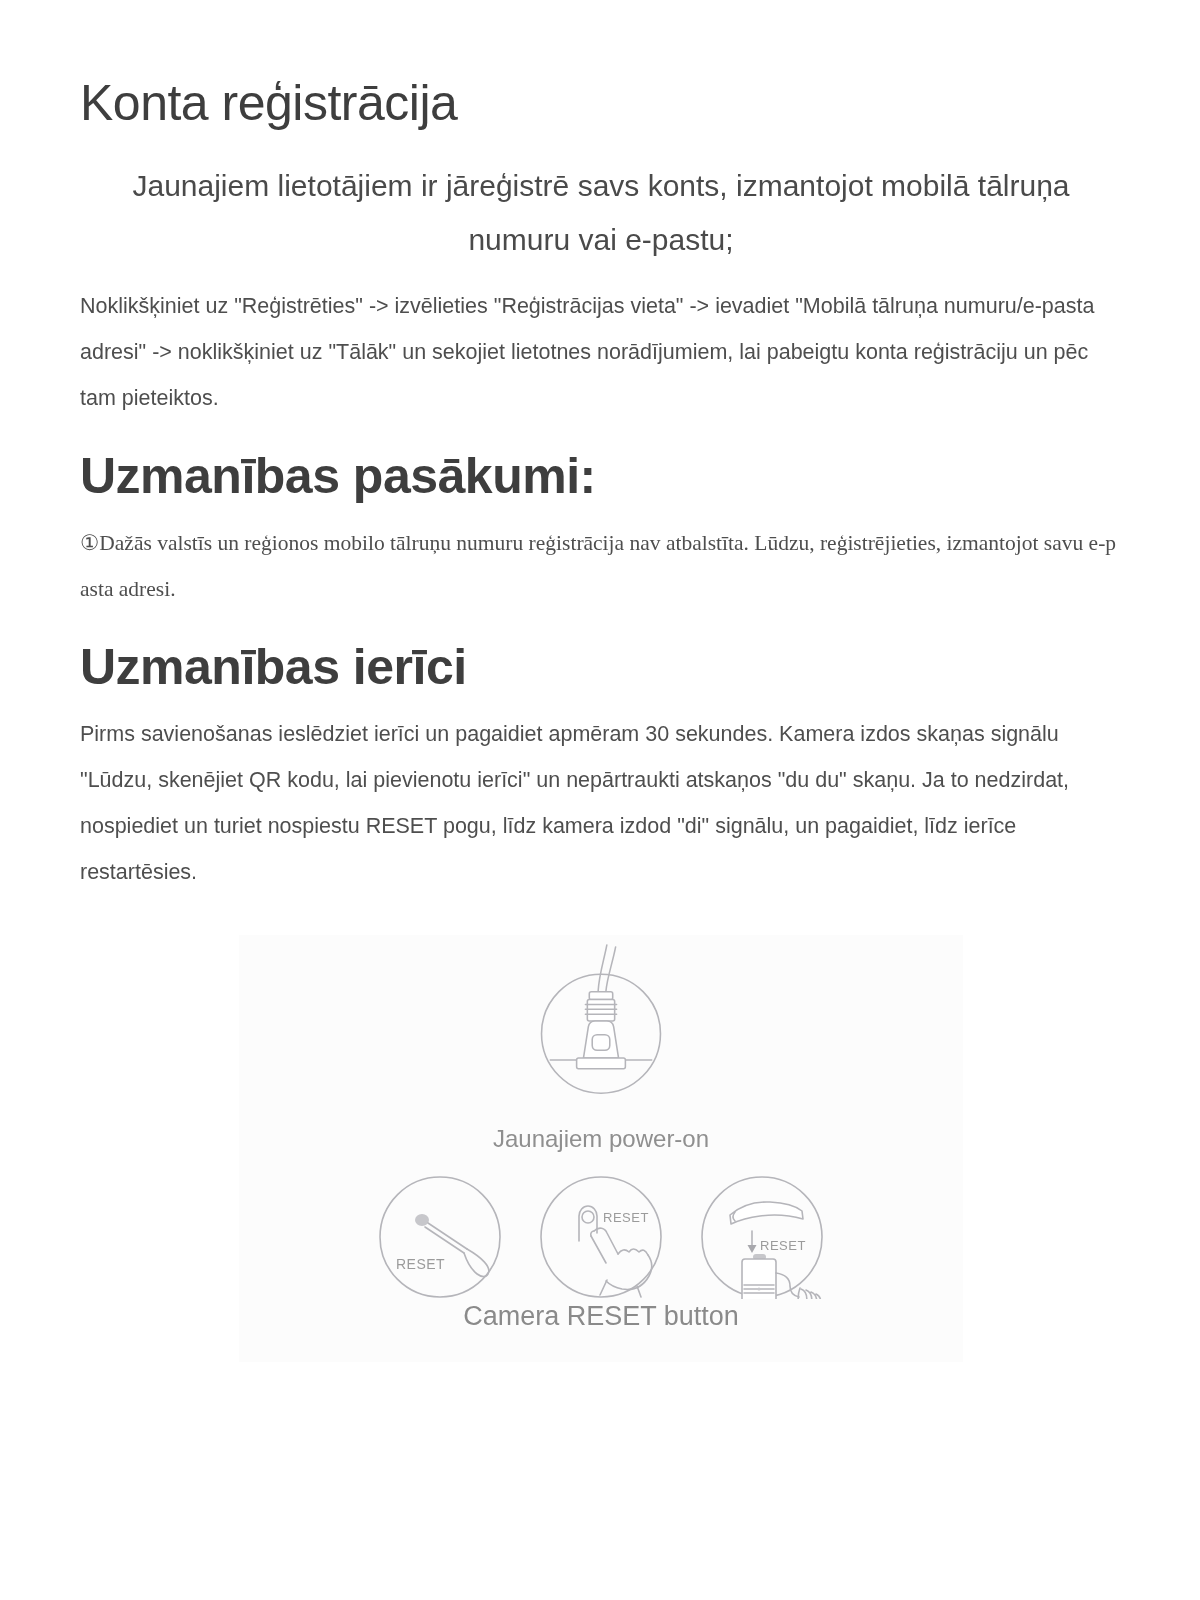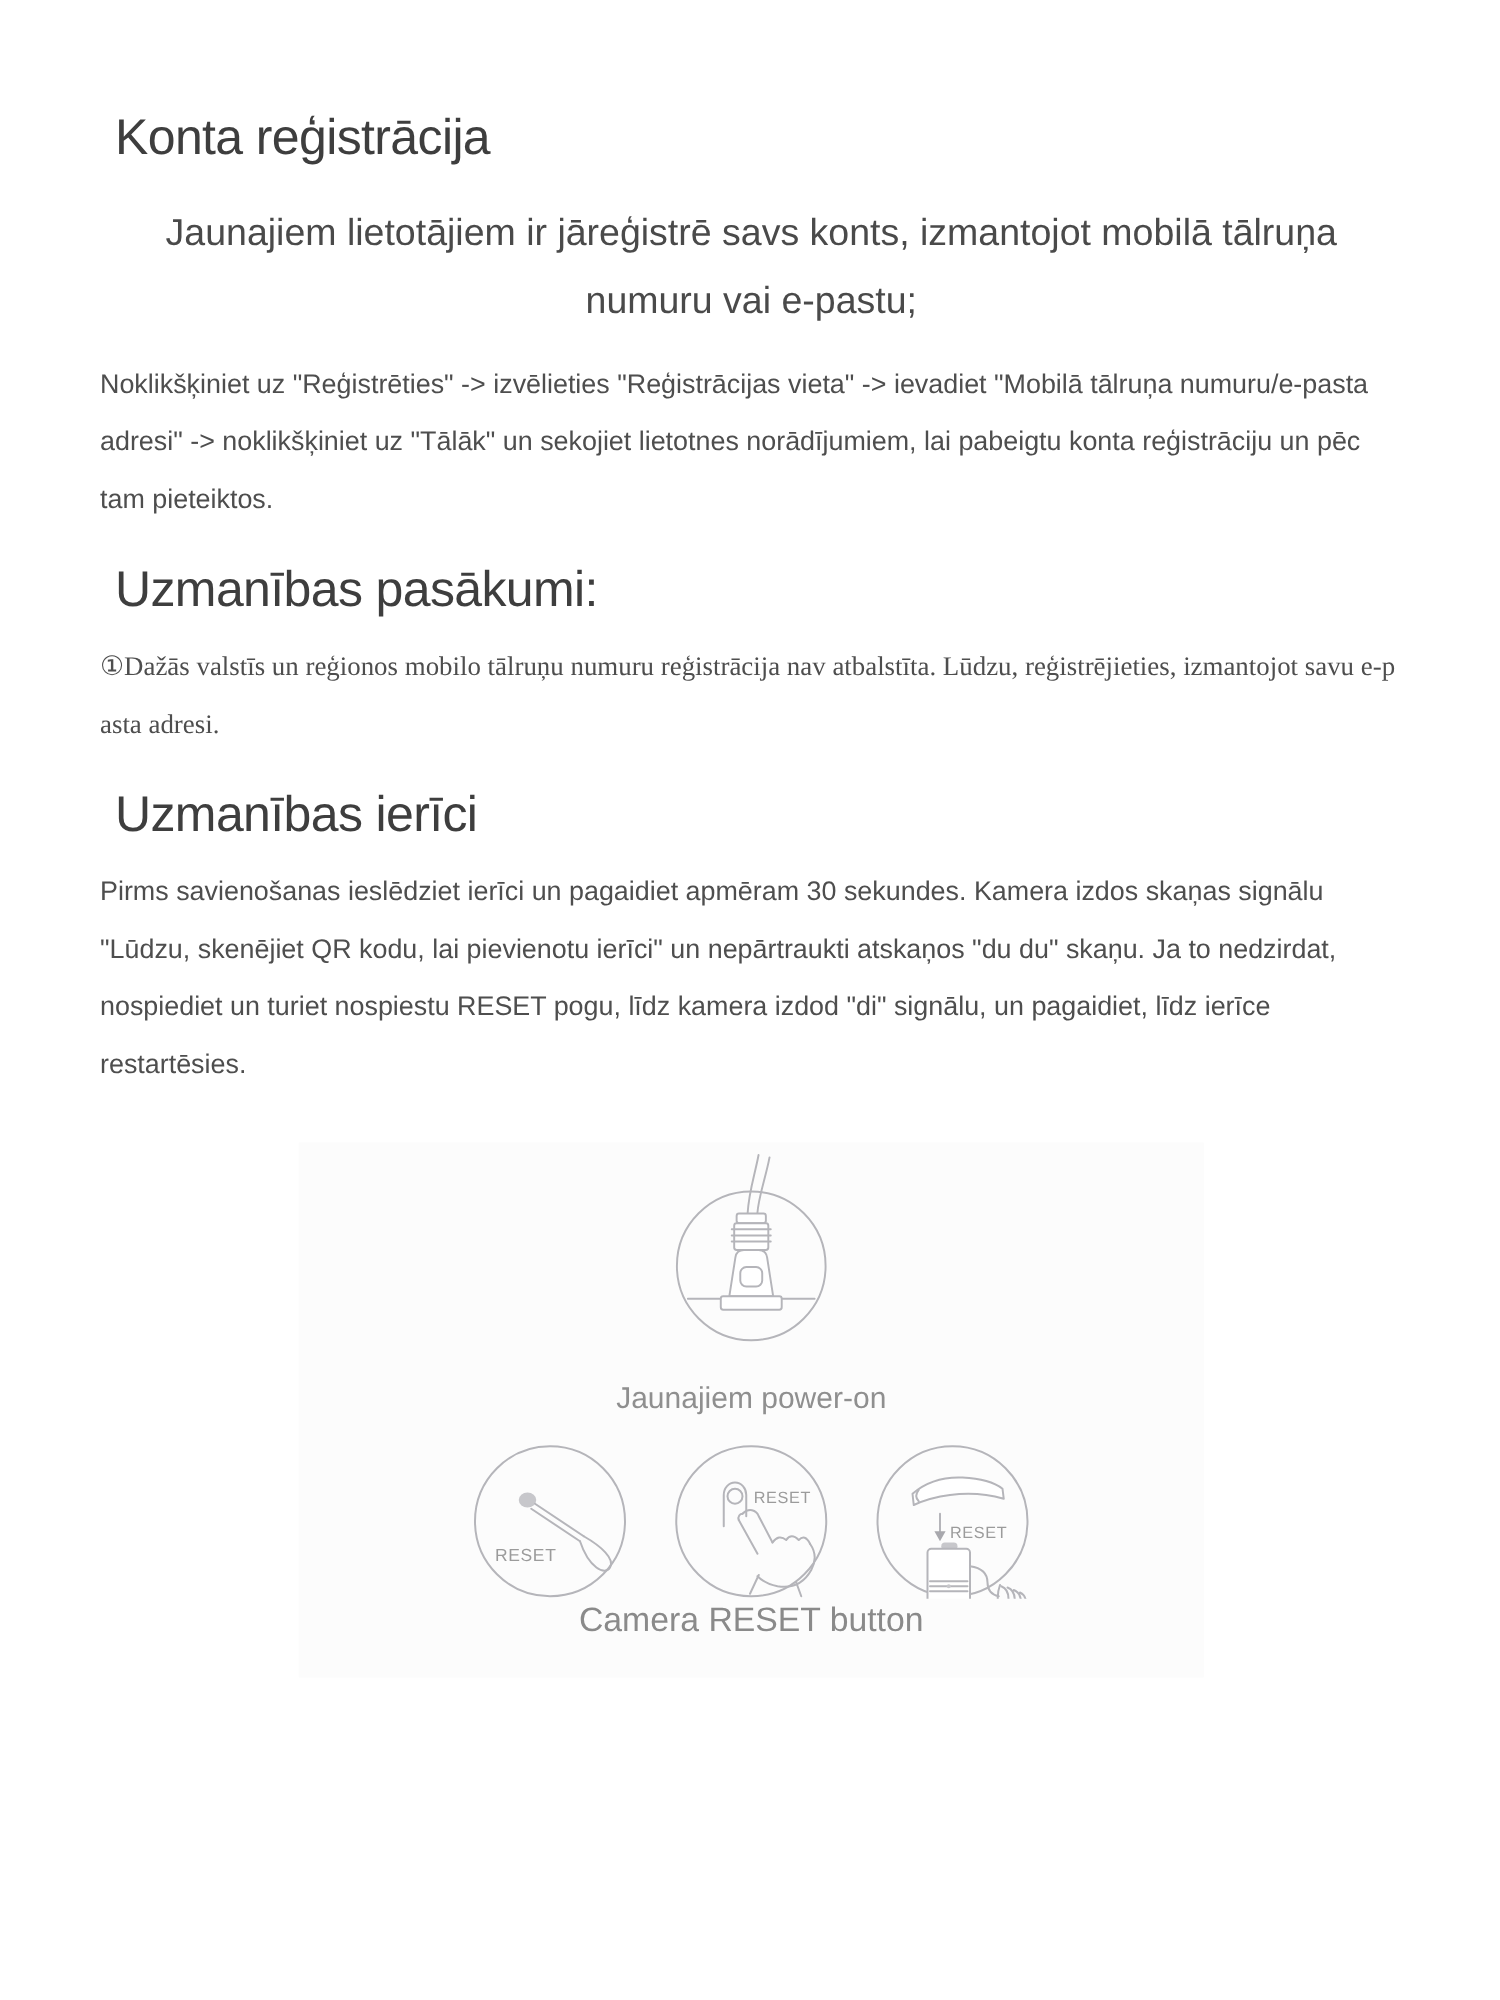--- a/index.html
+++ b/index.html
@@ -11,28 +11,28 @@
     overflow: hidden;
     font-family: "Liberation Sans", "DejaVu Sans", sans-serif;
   }
   .page {
     box-sizing: border-box;
     width: 1200px;
     height: 1600px;
     padding: 76px 78px 0 80px;
   }
   h1 {
-    font-size: 40px;
+    font-size: 50px;
     font-weight: 400;
     letter-spacing: -0.5px;
     color: var(--heading_color);
-    margin: 12px;
+    margin: 0;
     line-height: 1.1;
   }
-  h1.h-gap  { margin-top: 28px; }
+  h1.h-gap  { margin-top: 28px; font-weight: bold; }
   p { margin: 0; }
   .lead {
     font-size: 30px;
     line-height: 54px;
     color: var(--lead_color);
     margin-top: 28px;
     text-align: center;
   }
   .body {
     font-size: 21.5px;

